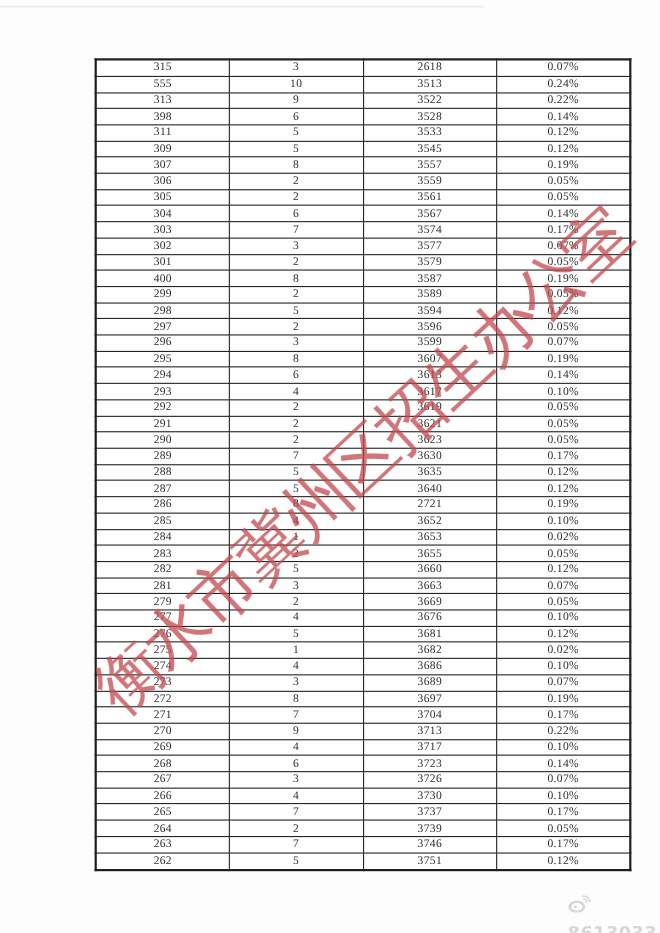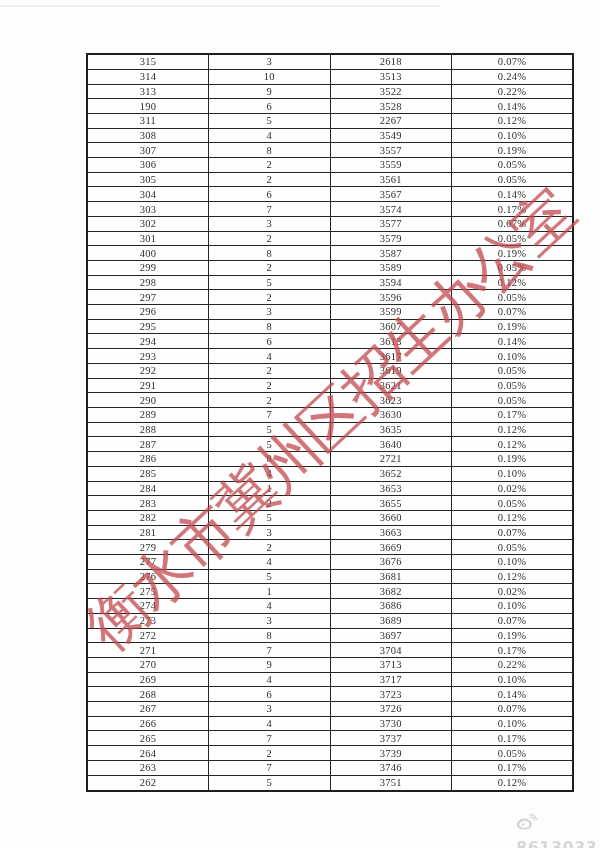--- a/index.html
+++ b/index.html
@@ -92,48 +92,48 @@
 
   <table class="score-table">
     <tbody>
         <tr>
           <td>315</td>
           <td>3</td>
           <td>2618</td>
           <td>0.07%</td>
         </tr>
         <tr>
-          <td>314</td>
+          <td>555</td>
           <td>10</td>
           <td>3513</td>
           <td>0.24%</td>
         </tr>
         <tr>
           <td>313</td>
           <td>9</td>
           <td>3522</td>
           <td>0.22%</td>
         </tr>
         <tr>
-          <td>190</td>
+          <td>398</td>
           <td>6</td>
           <td>3528</td>
           <td>0.14%</td>
         </tr>
         <tr>
           <td>311</td>
           <td>5</td>
-          <td>2267</td>
-          <td>0.12%</td>
-        </tr>
-        <tr>
-          <td>308</td>
-          <td>4</td>
-          <td>3549</td>
-          <td>0.10%</td>
+          <td>3533</td>
+          <td>0.12%</td>
+        </tr>
+        <tr>
+          <td>309</td>
+          <td>5</td>
+          <td>3545</td>
+          <td>0.12%</td>
         </tr>
         <tr>
           <td>307</td>
           <td>8</td>
           <td>3557</td>
           <td>0.19%</td>
         </tr>
         <tr>
           <td>306</td>
           <td>2</td>

